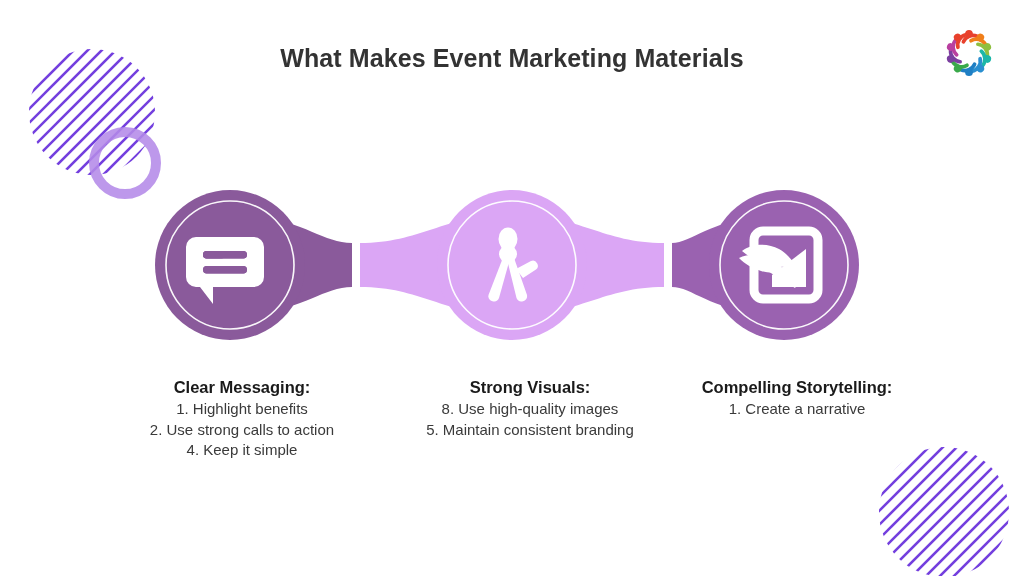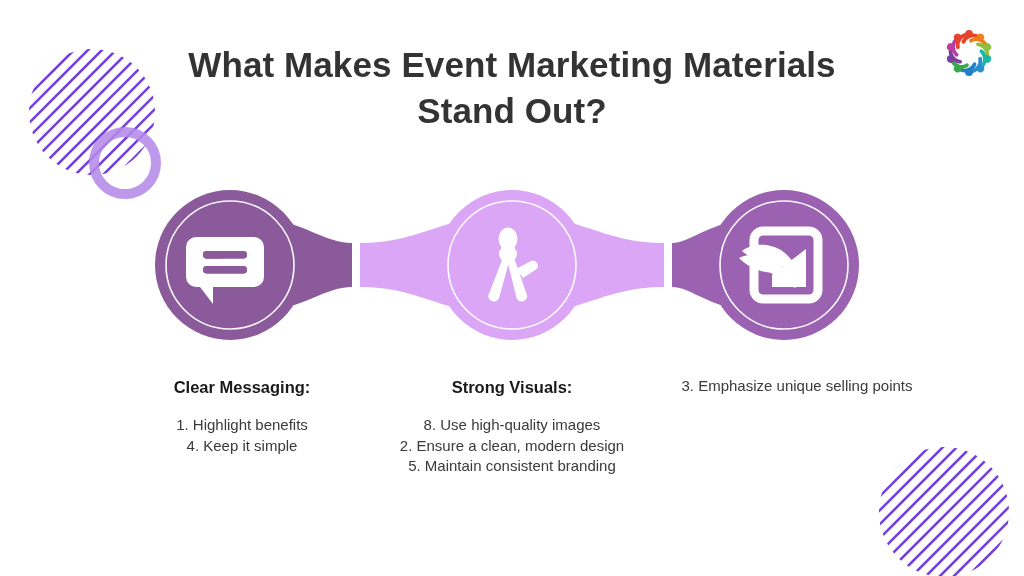--- a/index.html
+++ b/index.html
@@ -55,21 +55,21 @@
     height: 62px;
   }
 
   
   .title {
     position: absolute;
     left: 0;
     top: 42px;
     width: 1024px;
     text-align: center;
-    font-size: 35px;
+    font-size: 25px;
     font-weight: bold;
     line-height: 1.32;
     letter-spacing: 0.1px;
     color: #333333;
   }
 
   
   .diagram {
     position: absolute;
     left: 0;
@@ -85,29 +85,29 @@
     top: 376px;
     width: 1024px;
     height: 110px;
   }
   .col {
     position: absolute;
     top: 0;
     text-align: center;
   }
   .col-1 { left: 92px;  width: 300px; }
-  .col-2 { left: 362px; width: 300px; }
+  .col-2 { left: 380px; width: 300px; }
   .col-3 { left: 632px; width: 330px; }
 
   .col-head {
     font-size: 16.5px;
     font-weight: bold;
     color: #1a1a1a;
     line-height: 1.35;
-    margin-bottom: 17px;
+    margin-bottom: 1px;
   }
   .col-list {
     list-style: none;
     margin: 0;
     padding: 0;
     font-size: 15px;
     color: #3a3a3a;
     line-height: 1.36;
   }
   .col-list li { white-space: nowrap; }
@@ -229,21 +229,20 @@
       </g>
       <g transform="rotate(324)">
         <circle cx="0" cy="-31" r="6.2" fill="#e8412c"></circle>
         <path d="M -9 -18 A 17 17 0 0 1 13 -27" fill="none" stroke="#e8412c" stroke-width="6" stroke-linecap="round"></path>
       </g>
     </g>
   </svg>
 
   <div class="title">
     <div>What Makes Event Marketing Materials</div>
-    <div>Stand Out?</div>
   </div>
 
   <svg class="diagram" viewBox="0 0 1024 200">
 
     <path d="M 230 50 C 300 50 320 78 352 78 L 352 122 C 320 122 300 150 230 150 Z" fill="#8a5a9b"></path>
 
     <path d="M 512 50 C 442 50 422 78 360 78 L 360 122 C 422 122 442 150 512 150 Z" fill="#dba6f5"></path>
 
     <path d="M 512 50 C 582 50 602 78 664 78 L 664 122 C 602 122 582 150 512 150 Z" fill="#dba6f5"></path>
 
@@ -305,34 +304,35 @@
       </g>
     </g>
   </svg>
 
   <div class="columns">
 
     <div class="col col-1">
       <div class="col-head">Clear Messaging:</div>
       <ul class="col-list">
         <li>1. Highlight benefits</li>
+        <li>2. Use strong calls to action</li>
         <li>4. Keep it simple</li>
       </ul>
     </div>
 
     <div class="col col-2">
       <div class="col-head">Strong Visuals:</div>
       <ul class="col-list">
         <li>8. Use high-quality images</li>
-        <li>2. Ensure a clean, modern design</li>
         <li>5. Maintain consistent branding</li>
       </ul>
     </div>
 
     <div class="col col-3">
+      <div class="col-head">Compelling Storytelling:</div>
       <ul class="col-list">
-        <li>3. Emphasize unique selling points</li>
+        <li>1. Create a narrative</li>
       </ul>
     </div>
 
   </div>
 
 </div>
 
 </body></html>

